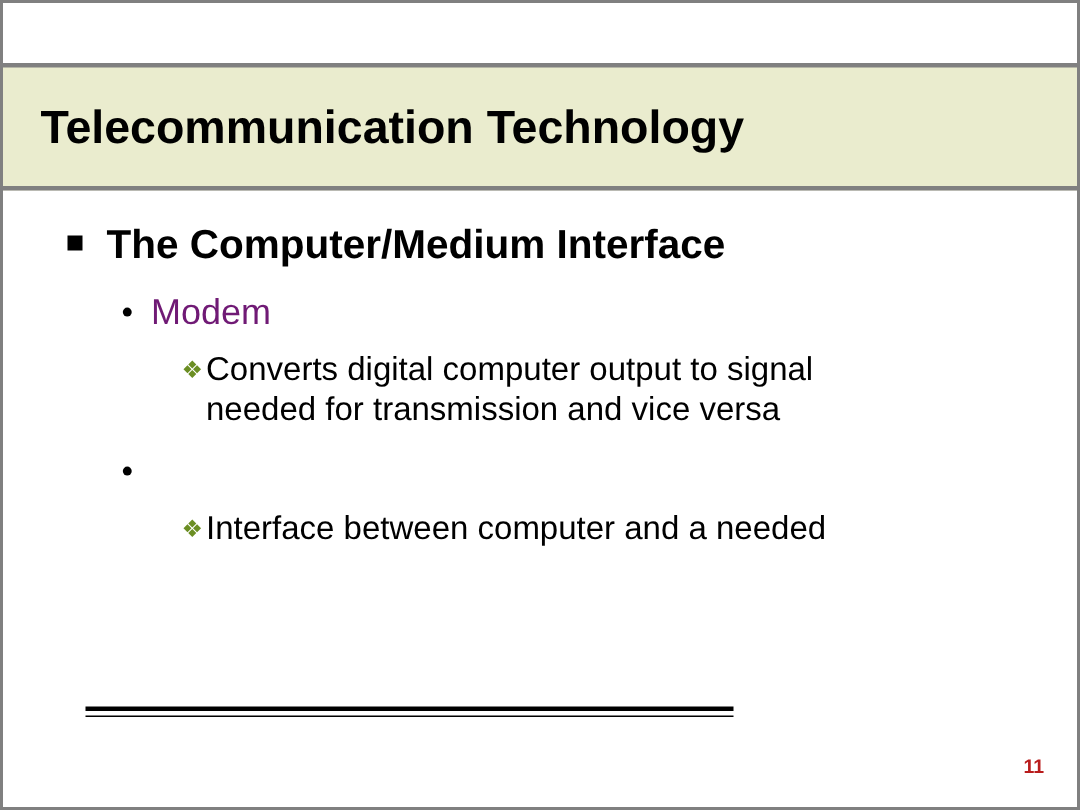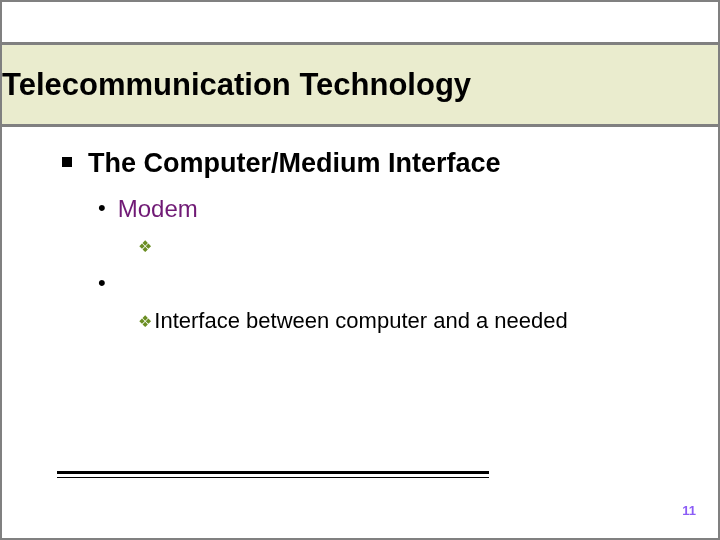--- a/index.html
+++ b/index.html
@@ -22,32 +22,32 @@
     position: absolute;
     left: 0;
     top: 40px;
     width: 100%;
     height: 85px;
     background: #eaecce;
     border-top: 3px solid #808080;
     border-bottom: 3px solid #808080;
     display: flex;
     align-items: center;
-    padding-left: 0;
+    padding-left: 25px;
     text-align: center;
   }
   .title-band h1 {
     font-size: 31px;
     font-weight: bold;
     color: #000;
   }
   .content {
     position: absolute;
     top: 145px;
-    left: 60px;
+    left: 43px;
     right: 40px;
   }
   .level1 {
     display: flex;
     align-items: flex-start;
     margin-bottom: 12px;
   }
   .sq-bullet {
     width: 10px;
     height: 10px;
@@ -124,21 +124,21 @@
     font-size: 13px;
     font-weight: bold;
     color: #000;
   }
   .pagenum {
     position: absolute;
     bottom: 20px;
     right: 22px;
     font-size: 13px;
     font-weight: bold;
-    color: #8b5cf6;
+    color: #b91c1c;
   }
 </style>
 </head>
 <body>
 
 <div class="slide">
 
   <div class="title-band">
     <h1>Telecommunication Technology</h1>
   </div>
@@ -150,20 +150,21 @@
       <span class="level1-text">The Computer/Medium Interface</span>
     </div>
 
     <div class="level2">
       <span class="dot-bullet">•</span>
       <span class="level2-text">Modem</span>
     </div>
 
     <div class="level3">
       <span class="diamond">❖</span>
+      <span class="level3-text">Converts digital computer output to signal needed for transmission and vice versa</span>
     </div>
 
     <div class="level2">
       <span class="dot-bullet">•</span>
     </div>
 
     <div class="level3">
       <span class="diamond">❖</span>
       <span class="level3-text">Interface between computer and a needed</span>
     </div>

